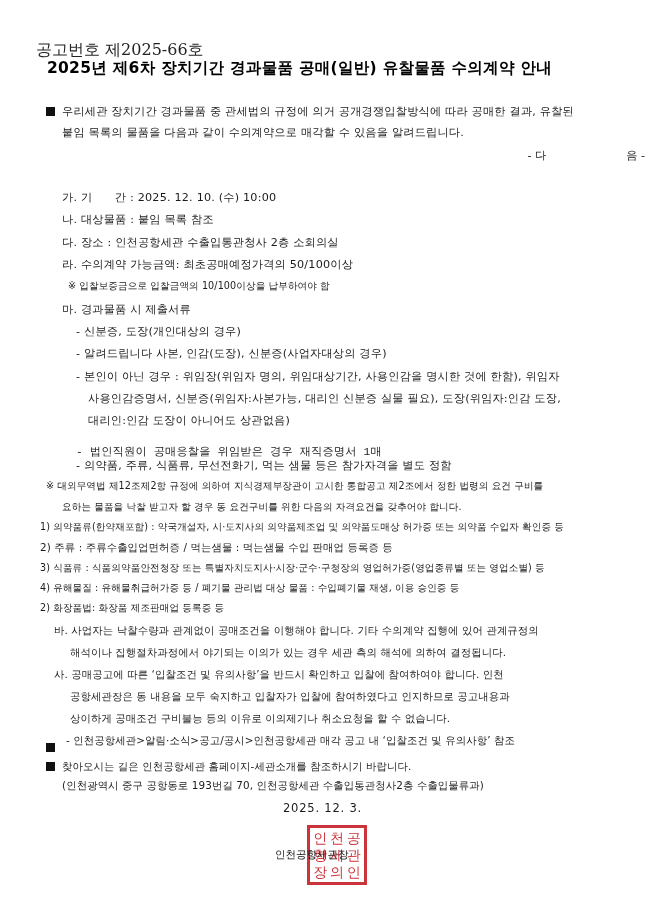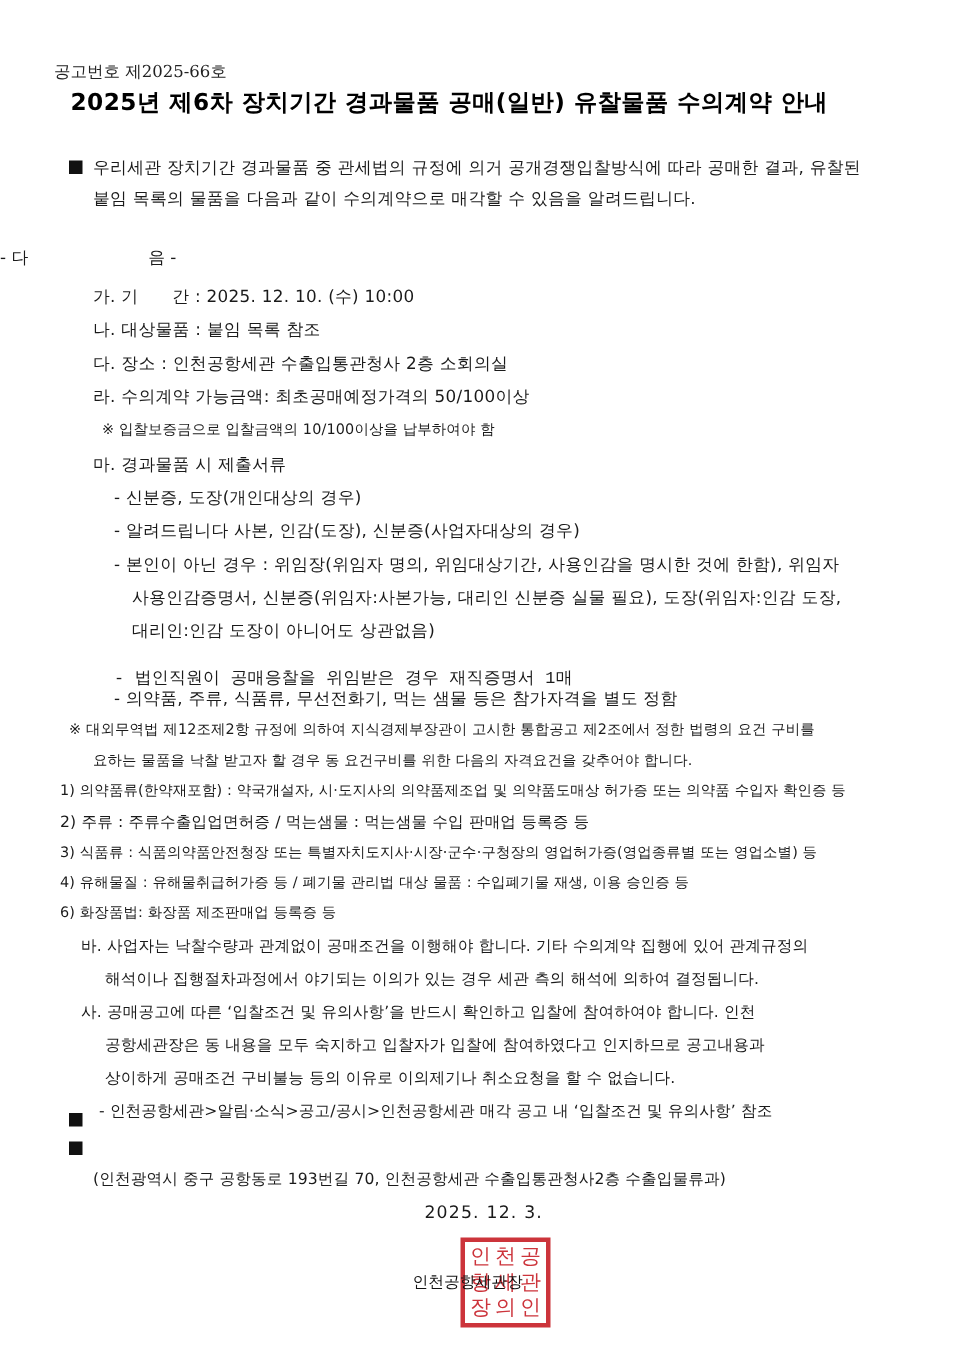--- a/index.html
+++ b/index.html
@@ -2,27 +2,27 @@
 <html><head>
 <meta charset="utf-8">
 <style>
   html, body { margin: 0; padding: 0; background: #ffffff; }
   body {
     width: 645px; height: 914px; position: relative; overflow: hidden;
     font-family: "DejaVu Sans", "Liberation Sans", sans-serif;
     color: #1a1a1a;
   }
   .abs { position: absolute; white-space: nowrap; }
-  .notice-no { left: 36px; top: 40px; font-size: 11px; font-family: "DejaVu Serif", serif; color: #222; }
+  .notice-no { left: 36px; top: 40px; font-size: 16px; font-family: "DejaVu Serif", serif; color: #222; }
   .title { left: 0; width: 599px; text-align: center; top: 58px; font-size: 15.5px; font-weight: bold; letter-spacing: 0.3px; color: #000; }
   .t12 { font-size: 11.2px; letter-spacing: 0.2px; }
   .t11 { font-size: 10.4px; letter-spacing: 0.1px; }
   .t10 { font-size: 9.6px; letter-spacing: 0.1px; }
   .sq { display: inline-block; width: 9px; height: 9px; background: #111; margin-right: 7px; vertical-align: -1px; }
-  .heading-center { left: 0; width: 645px; text-align: left; top: 164px; font-size: 11.2px; }
+  .heading-center { left: 0; width: 645px; text-align: right; top: 148px; font-size: 11.2px; }
   .heading-center .gap { display: inline-block; width: 80px; }
   .date { left: 0; width: 645px; text-align: center; top: 801px; font-size: 11.5px; letter-spacing: 0.8px; }
   .org { left: 275px; top: 848px; font-size: 10.5px; font-weight: normal; color: #111; }
   .seal {
     left: 307px; top: 825px; width: 60px; height: 60px;
     border: 3px solid #c8232b; box-sizing: border-box; opacity: 0.92;
     display: grid; grid-template-columns: repeat(3, 1fr); grid-template-rows: repeat(3, 1fr);
     padding: 2px;
   }
   .seal span { color: #c8232b; font-size: 14px; line-height: 17px; text-align: center; font-family: "DejaVu Serif", serif; }
@@ -57,39 +57,39 @@
 <div class="abs t12" style="left:76px; top:444px;font-family:Liberation Mono, monospace;">- 법인직원이 공매응찰을 위임받은 경우 재직증명서 1매</div>
 <div class="abs t12" style="left:76px; top:458px;">- 의약품, 주류, 식품류, 무선전화기, 먹는 샘물 등은 참가자격을 별도 정함</div>
 
 <div class="abs t10" style="left:46px; top:480px;">※ 대외무역법 제12조제2항 규정에 의하여 지식경제부장관이 고시한 통합공고 제2조에서 정한 법령의 요건 구비를</div>
 <div class="abs t10" style="left:62px; top:501px;">요하는 물품을 낙찰 받고자 할 경우 동 요건구비를 위한 다음의 자격요건을 갖추어야 합니다.</div>
 
 <div class="abs t10" style="left:40px; top:521px;">1) 의약품류(한약재포함) : 약국개설자, 시·도지사의 의약품제조업 및 의약품도매상 허가증 또는 의약품 수입자 확인증 등</div>
 <div class="abs t11" style="left:40px; top:541px;">2) 주류 : 주류수출입업면허증 / 먹는샘물 : 먹는샘물 수입 판매업 등록증 등</div>
 <div class="abs t10" style="left:40px; top:562px;">3) 식품류 : 식품의약품안전청장 또는 특별자치도지사·시장·군수·구청장의 영업허가증(영업종류별 또는 영업소별) 등</div>
 <div class="abs t10" style="left:40px; top:582px;">4) 유해물질 : 유해물취급허가증 등 / 폐기물 관리법 대상 물품 : 수입폐기물 재생, 이용 승인증 등</div>
-<div class="abs t10" style="left:40px; top:602px;">6) 화장품법: 화장품 제조판매업 등록증 등</div>
+<div class="abs t10" style="left:40px; top:602px;">2) 화장품법: 화장품 제조판매업 등록증 등</div>
 
 <div class="abs t11" style="left:54px; top:624px;">바. 사업자는 낙찰수량과 관계없이 공매조건을 이행해야 합니다. 기타 수의계약 집행에 있어 관계규정의</div>
 <div class="abs t11" style="left:70px; top:646px;">해석이나 집행절차과정에서 야기되는 이의가 있는 경우 세관 측의 해석에 의하여 결정됩니다.</div>
 
 <div class="abs t11" style="left:54px; top:668px;">사. 공매공고에 따른 ‘입찰조건 및 유의사항’을 반드시 확인하고 입찰에 참여하여야 합니다. 인천</div>
 <div class="abs t11" style="left:70px; top:690px;text-align:center;">공항세관장은 동 내용을 모두 숙지하고 입찰자가 입찰에 참여하였다고 인지하므로 공고내용과</div>
 <div class="abs t11" style="left:70px; top:712px;">상이하게 공매조건 구비불능 등의 이유로 이의제기나 취소요청을 할 수 없습니다.</div>
 <div class="abs t11" style="left:66px; top:734px;">- 인천공항세관&gt;알림·소식&gt;공고/공시&gt;인천공항세관 매각 공고 내 ‘입찰조건 및 유의사항’ 참조</div>
 
 <div class="abs t11" style="left:46px; top:740px;"></div>
 
 <div class="abs t11" style="left:46px; top:741px;"></div>
 
 <div class="abs t11" style="left:46px; top:741px;">
   <span class="sq"></span>
 </div>
 <div class="abs t11" style="left:46px; top:760px;">
-  <span class="sq"></span>
+  <span class="sq"></span><span>찾아오시는 길은 인천공항세관 홈페이지-세관소개를 참조하시기 바랍니다.</span>
 </div>
 <div class="abs t11" style="left:62px; top:779px;">(인천광역시 중구 공항동로 193번길 70, 인천공항세관 수출입통관청사2층 수출입물류과)</div>
 
 <div class="abs date">2025. 12. 3.</div>
 
 <div class="abs seal">
   <span>인</span>
   <span>천</span>
   <span>공</span>
   <span>항</span>

